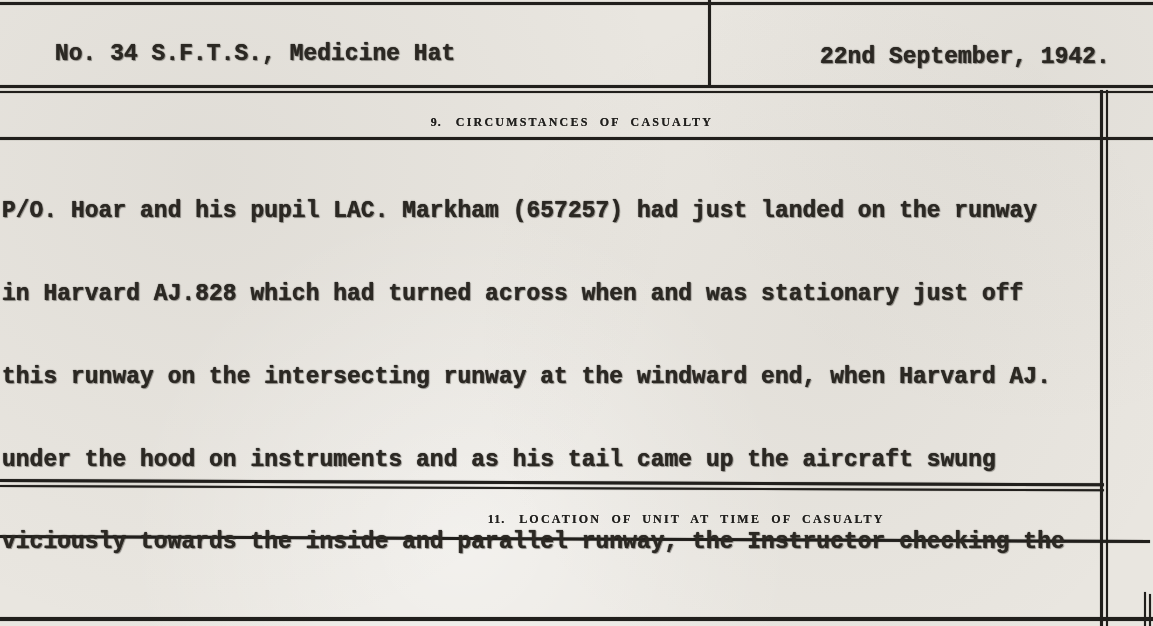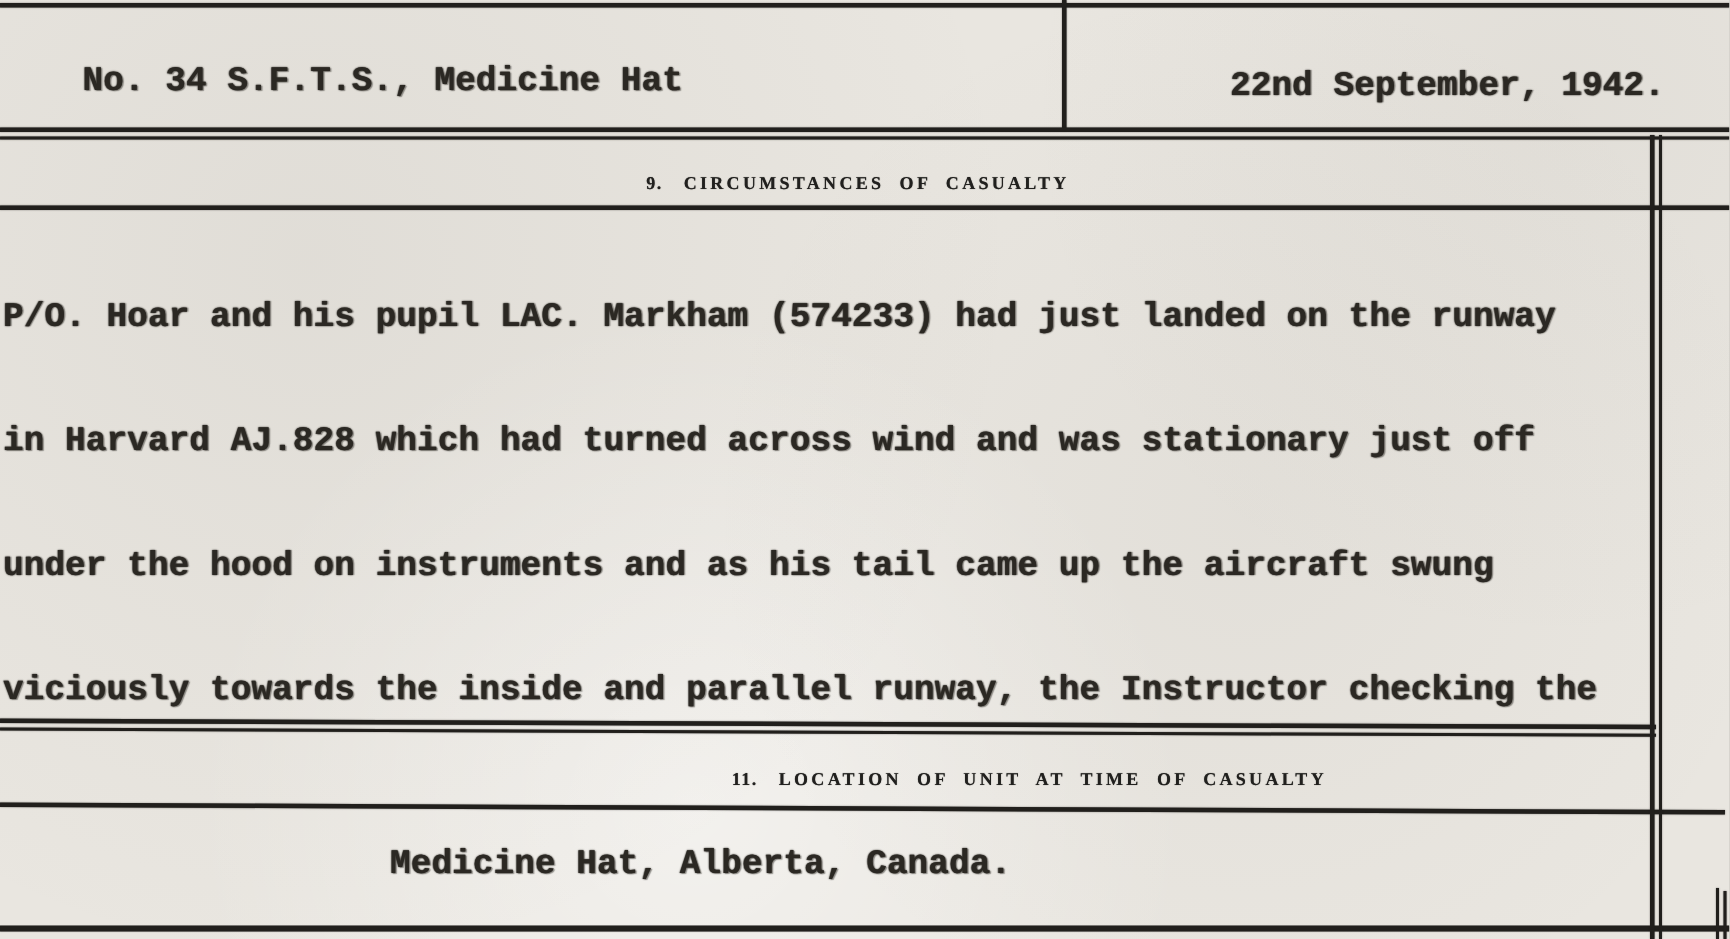--- a/index.html
+++ b/index.html
@@ -54,32 +54,32 @@
   <div class="rule v" style="left:1149px;top:594px;height:32px;width:2px;"></div>
 
   <div class="typed" style="left:55px;top:41px;">No. 34 S.F.T.S., Medicine Hat</div>
   <div class="typed" style="left:820px;top:44px;">22nd September, 1942.</div>
 
   <div class="printed" style="left:390px;top:100px;">
     <span class="sec-num">9.</span><span>CIRCUMSTANCES OF CASUALTY</span>
   </div>
 
   <div class="typed body-text">
-    <div class="tline">P/O. Hoar and his pupil LAC. Markham (574233) had just landed on the runway</div>
-    <div class="tline">in Harvard AJ.828 which had turned across wind and was stationary just off</div>
+    <div class="tline">P/O. Hoar and his pupil LAC. Markham (657257) had just landed on the runway</div>
+    <div class="tline">in Harvard AJ.828 which had turned across when and was stationary just off</div>
+    <div class="tline">this runway on the intersecting runway at the windward end, when Harvard AJ.</div>
     <div class="tline">under the hood on instruments and as his tail came up the aircraft swung</div>
     <div class="tline">viciously towards the inside and parallel runway, the Instructor checking the</div>
     
     
     
     
     
     
     
   </div>
 
   <div class="printed" style="left:447px;top:497px;text-align:center;">
     <span class="sec-num">11.</span><span>LOCATION OF UNIT AT TIME OF CASUALTY</span>
   </div>
 
-  <div class="typed" style="left:260px;top:563px;">Medicine Hat, Alberta, Canada.</div>
 
 </div>
 
 </body></html>

